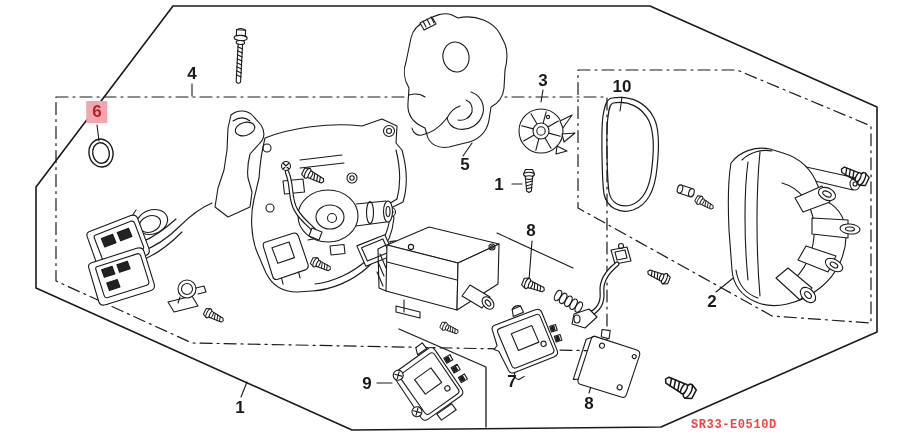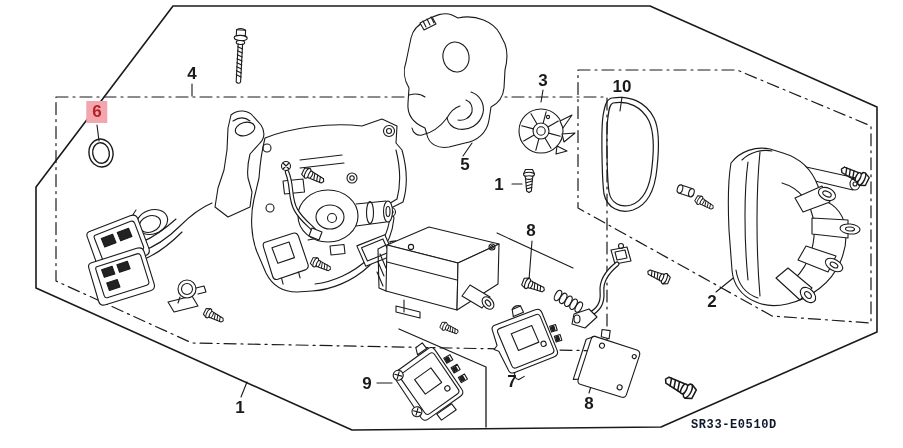--- a/index.html
+++ b/index.html
@@ -4,21 +4,21 @@
 <style>
   html,body{margin:0;padding:0;background:#fff;}
   .stage{position:relative;width:903px;height:448px;background:#fff;overflow:hidden;
          font-family:"Liberation Sans", sans-serif;}
   .stage svg{position:absolute;left:0;top:0;}
   .plabel{position:absolute;transform:translate(-50%,-50%);font-size:17px;font-weight:bold;
           color:#1a1a1a;line-height:1;letter-spacing:0;user-select:none;}
   .plabel.hl{background:var(--highlight_bg,#F4A6AE);color:var(--highlight_text,#B22222);
              padding:2px 6px 3px 6px;}
   .pcode{position:absolute;left:691px;top:418px;font-family:"Liberation Mono", monospace;
-         font-size:12px;font-weight:bold;color:#0f172a;letter-spacing:0.6px;}
+         font-size:12px;font-weight:bold;color:#ef4444;letter-spacing:0.6px;}
 </style>
 </head>
 <body>
 
 <div class="stage">
 
 <svg width="903" height="448" viewBox="0 0 903 448">
 <defs>
   <g id="scr">
     <path d="M-6.5,-3.5 L-2,-5.5 L-2,5.5 L-6.5,3.5 Z" fill="#fff"></path>

